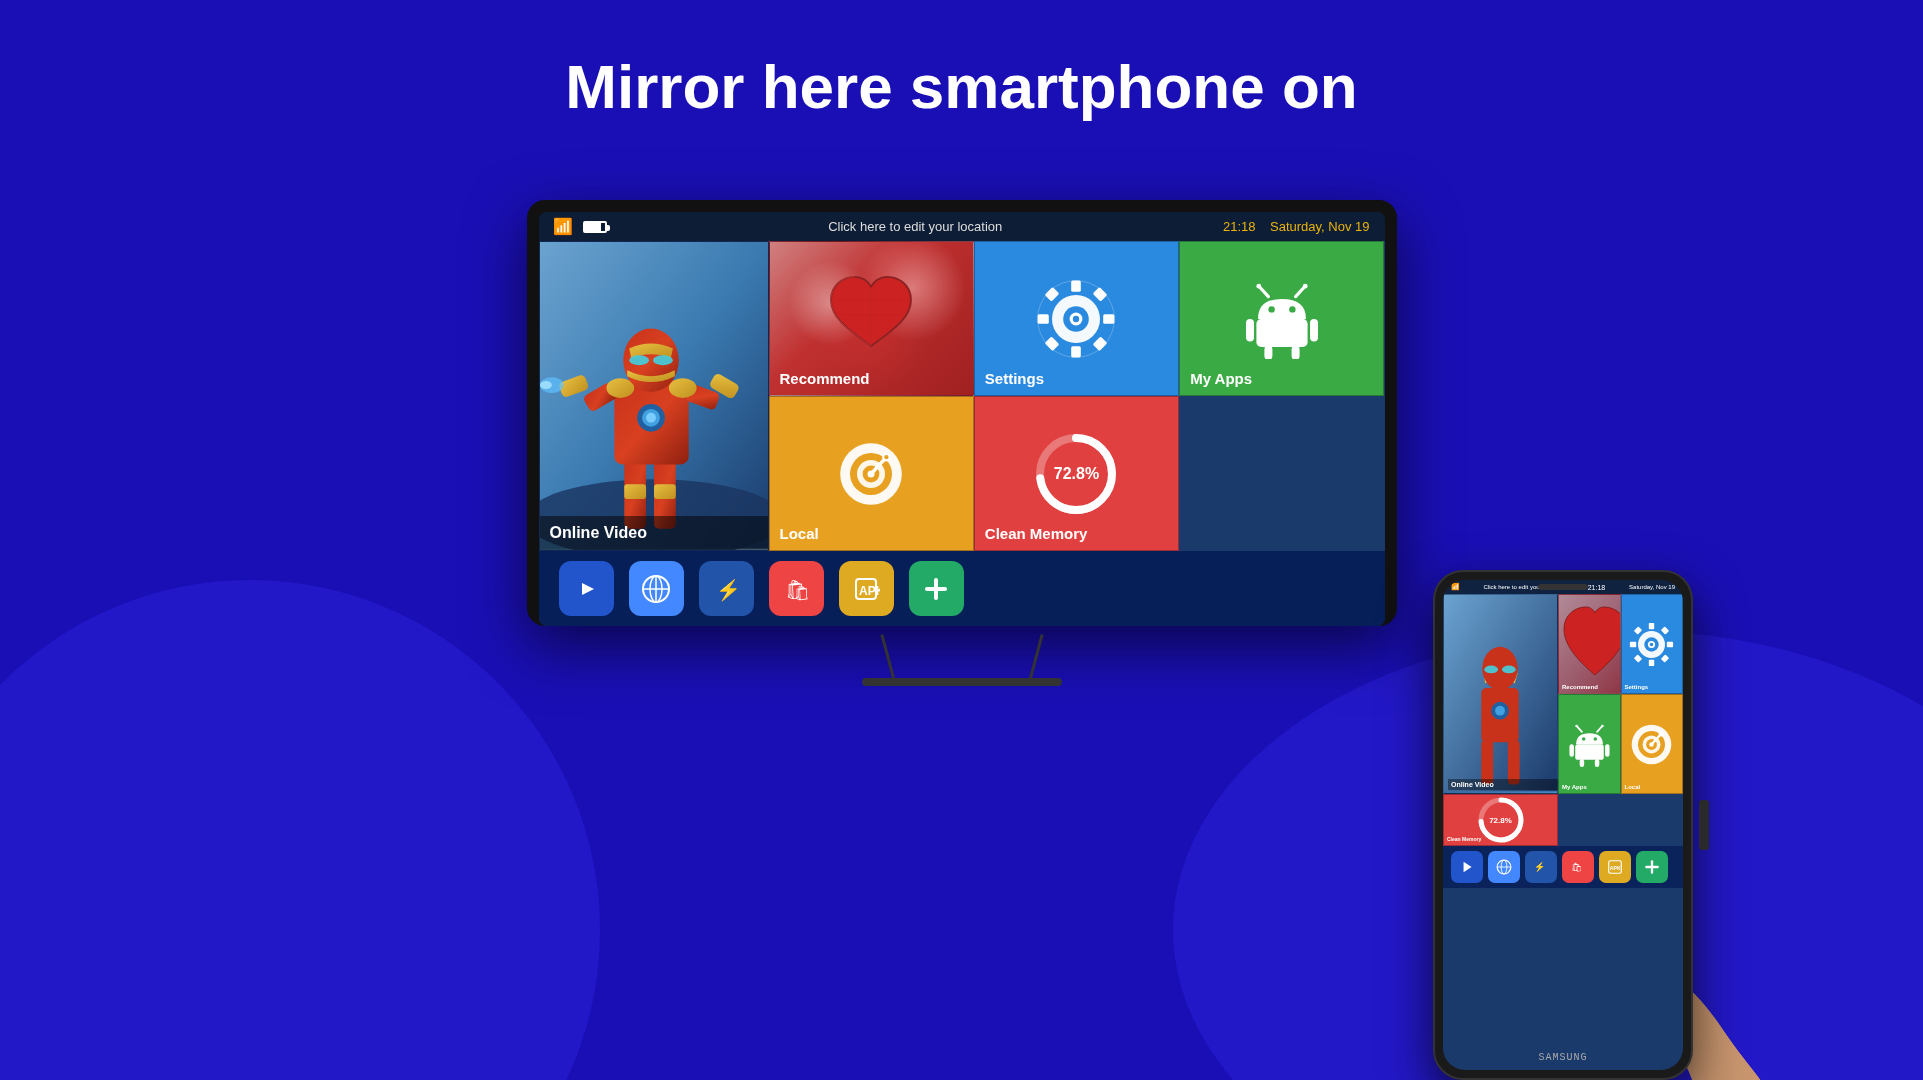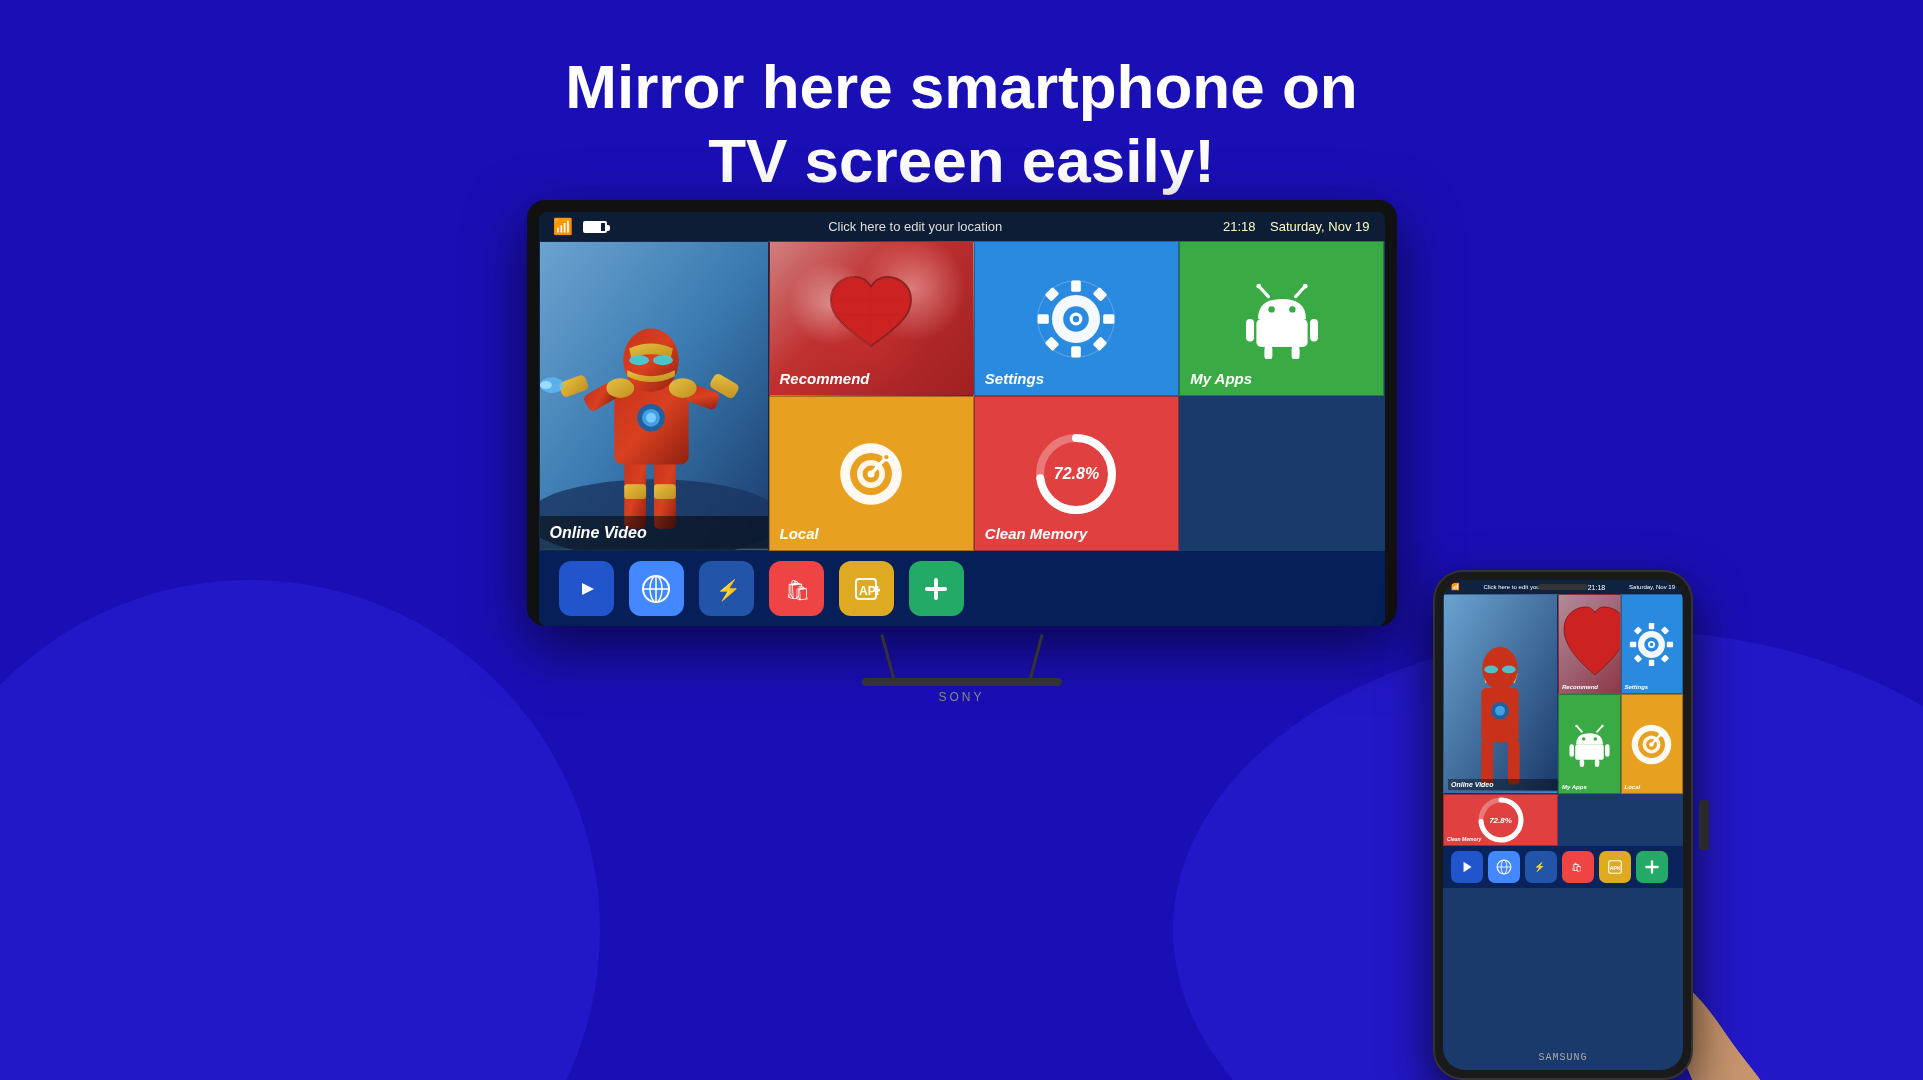--- a/index.html
+++ b/index.html
@@ -119,21 +119,21 @@
       width: 80%;
     }
 
     .tv-statusbar-center {
       font-size: 13px;
       color: #ddd;
     }
 
     .tv-statusbar-right {
       font-size: 13px;
-      color: #fef9c3;
+      color: #eab308;
     }
 
     
     .tv-grid {
       display: grid;
       grid-template-columns: 230px 1fr 1fr 1fr;
       grid-template-rows: 155px 155px;
       gap: 0;
     }
 
@@ -485,32 +485,30 @@
       top: 50%;
       transform: translateY(-50%);
       width: 10px;
       height: 50px;
       background: #2a2a2a;
       border-radius: 3px;
     }
 
     .grid-border {
       border: 1px solid rgba(0,0,30,0.3);
-      font-style: italic;
     }
   </style>
 </head>
 <body>
 
 <div class="bg-arc-left"></div>
 <div class="bg-arc-right"></div>
 
 <div class="headline">
   <div>Mirror here smartphone on</div>
-  <div>TV screen easily!</div>
 </div>
 
 <div class="main-content">
 
   <div class="tv-wrapper">
     <div class="tv-frame">
       <div class="tv-screen">
 
         <div class="tv-statusbar">
           <div class="tv-statusbar-left">
@@ -737,21 +735,20 @@
       </div>
     </div>
 
     <div class="tv-stand">
       <div class="tv-stand-base">
         <div class="tv-stand-neck-left"></div>
         <div class="tv-stand-neck-right"></div>
       </div>
     </div>
 
-    <div style="text-align:center; color:#888; font-size:12px; letter-spacing:3px; margin-top:4px;">SONY</div>
 
   </div>
 
 </div>
 
 <div class="phone-wrapper">
 
   <svg style="position:absolute; right:-80px; bottom:-20px; width:400px; height:380px; z-index:4;" viewBox="0 0 400 380" xmlns="http://www.w3.org/2000/svg">
 
     <path d="M350 380 C340 360 320 340 300 310 C280 280 260 260 240 250 C220 240 200 235 180 240 C160 245 150 260 155 280 C160 300 175 310 190 315 L220 320 C235 322 245 325 255 335 C265 345 270 360 275 380 Z" fill="#c8956e"></path>

